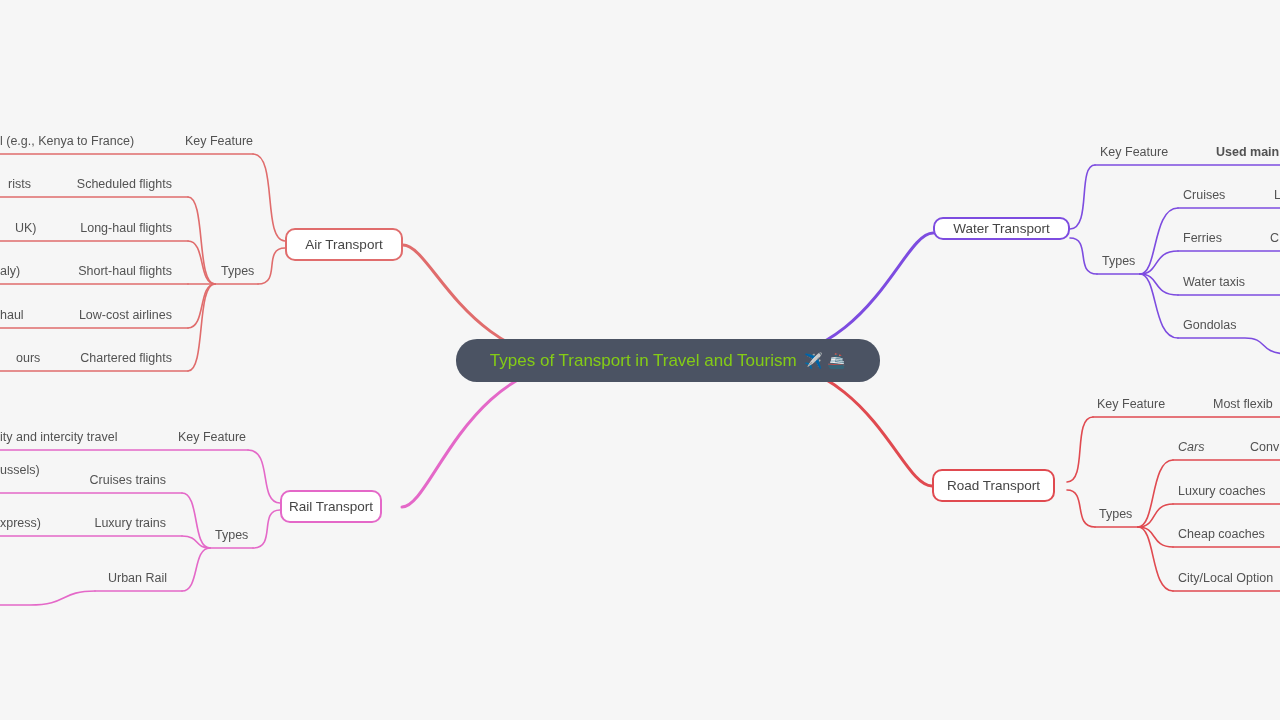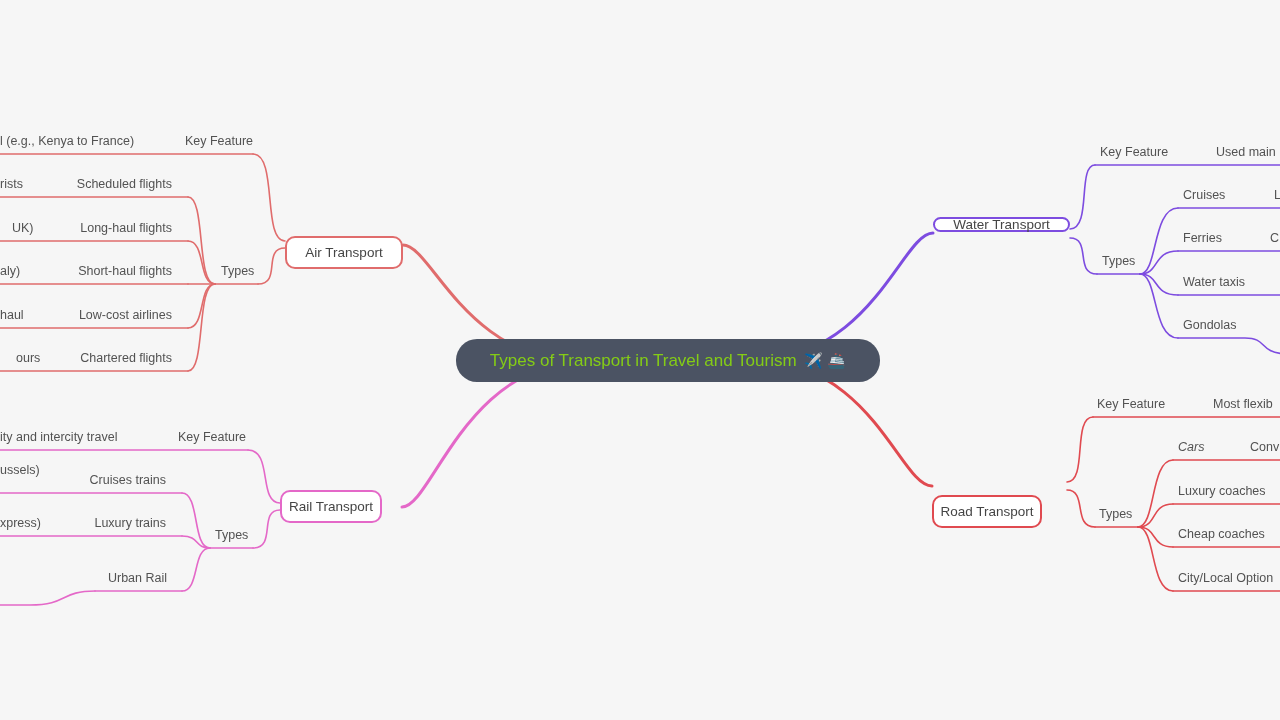--- a/index.html
+++ b/index.html
@@ -97,39 +97,39 @@
   <div class="lbl" style="right:1027px; top:134px;">Key Feature</div>
   <div class="lbl" style="left:0; top:134px;">l (e.g., Kenya to France)</div>
   <div class="lbl" style="left:221px; top:264px;">Types</div>
 
   <div class="lbl" style="right:1108px; top:177px;">Scheduled flights</div>
   <div class="lbl" style="right:1108px; top:221px;">Long-haul flights</div>
   <div class="lbl" style="right:1108px; top:264px;">Short-haul flights</div>
   <div class="lbl" style="right:1108px; top:308px;">Low-cost airlines</div>
   <div class="lbl" style="right:1108px; top:351px;">Chartered flights</div>
 
-  <div class="lbl" style="left:0; top:177px;">rists</div>
-  <div class="lbl" style="left:12px; top:221px;">UK)</div>
+  <div class="lbl" style="left:0; top:177px;padding-left:8px;">rists</div>
+  <div class="lbl" style="left:0; top:221px;padding-left:15px;">UK)</div>
   <div class="lbl" style="left:0; top:264px;">aly)</div>
   <div class="lbl" style="left:0; top:308px;">haul</div>
   <div class="lbl" style="left:0; top:351px;padding-left:16px;">ours</div>
 
   <div class="lbl" style="right:1034px; top:430px;">Key Feature</div>
   <div class="lbl" style="left:0; top:430px;">ity and intercity travel</div>
   <div class="lbl" style="left:215px; top:528px;">Types</div>
 
   <div class="lbl" style="right:1114px; top:473px;">Cruises trains</div>
   <div class="lbl" style="right:1114px; top:516px;">Luxury trains</div>
   <div class="lbl" style="right:1113px; top:571px;">Urban Rail</div>
 
   <div class="lbl" style="left:0; top:463px;">ussels)</div>
   <div class="lbl" style="left:0; top:516px;">xpress)</div>
 
   <div class="lbl" style="left:1100px; top:145px;">Key Feature</div>
-  <div class="lbl" style="left:1216px; top:145px;">Used main</div>
+  <div class="lbl" style="left:1216px; top:145px;font-weight:bold;">Used main</div>
   <div class="lbl" style="left:1102px; top:254px;">Types</div>
 
   <div class="lbl" style="left:1183px; top:188px;">Cruises</div>
   <div class="lbl" style="left:1183px; top:231px;">Ferries</div>
   <div class="lbl" style="left:1183px; top:275px;">Water taxis</div>
   <div class="lbl" style="left:1183px; top:318px;">Gondolas</div>
 
   <div class="lbl" style="left:1274px; top:188px;">L</div>
   <div class="lbl" style="left:1270px; top:231px;">C</div>
 
@@ -137,30 +137,30 @@
   <div class="lbl" style="left:1213px; top:397px;">Most flexib</div>
   <div class="lbl" style="left:1099px; top:507px;">Types</div>
 
   <div class="lbl" style="left:1178px; top:440px;font-style:italic;">Cars</div>
   <div class="lbl" style="left:1178px; top:484px;">Luxury coaches</div>
   <div class="lbl" style="left:1178px; top:527px;">Cheap coaches</div>
   <div class="lbl" style="left:1178px; top:571px;">City/Local Option</div>
 
   <div class="lbl" style="left:1250px; top:440px;">Conv</div>
 
-  <div class="node air" style="left:285px; top:228px; width:118px; height:33px;margin-top:8px;">
+  <div class="node air" style="left:285px; top:228px; width:118px; height:33px;">
       <span>Air Transport</span>
     </div>
   <div class="node rail" style="left:280px; top:490px; width:102px; height:33px;">
       <span>Rail Transport</span>
     </div>
-  <div class="node water" style="left:933px; top:217px; width:137px; height:15px;">
+  <div class="node water" style="left:933px; top:217px; width:137px; height:23px;">
       <span>Water Transport</span>
     </div>
-  <div class="node road" style="left:932px; top:469px; width:110px; height:33px;margin-top:26px;">
+  <div class="node road" style="left:932px; top:469px; width:123px; height:33px;">
       <span>Road Transport</span>
     </div>
 
   <div id="root-node">
     <span>Types of Transport in Travel and Tourism</span>
     <span class="emoji">✈️ 🚢</span>
   </div>
 
 </div>
 

